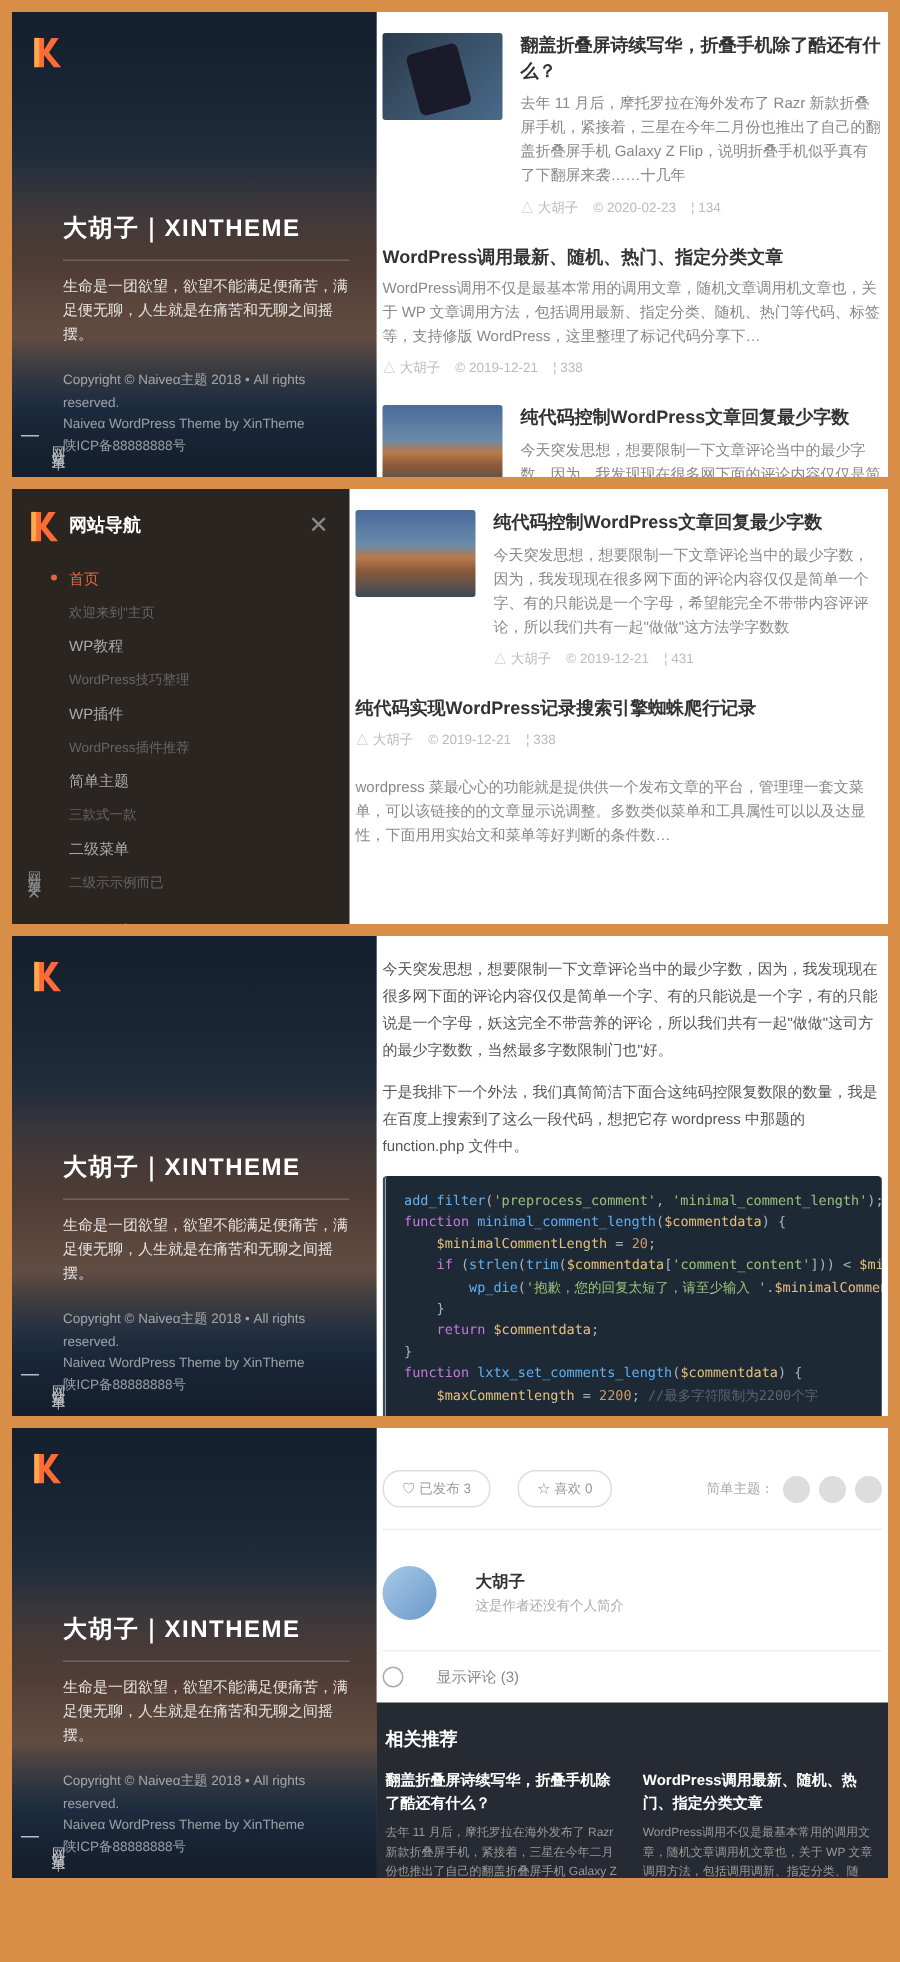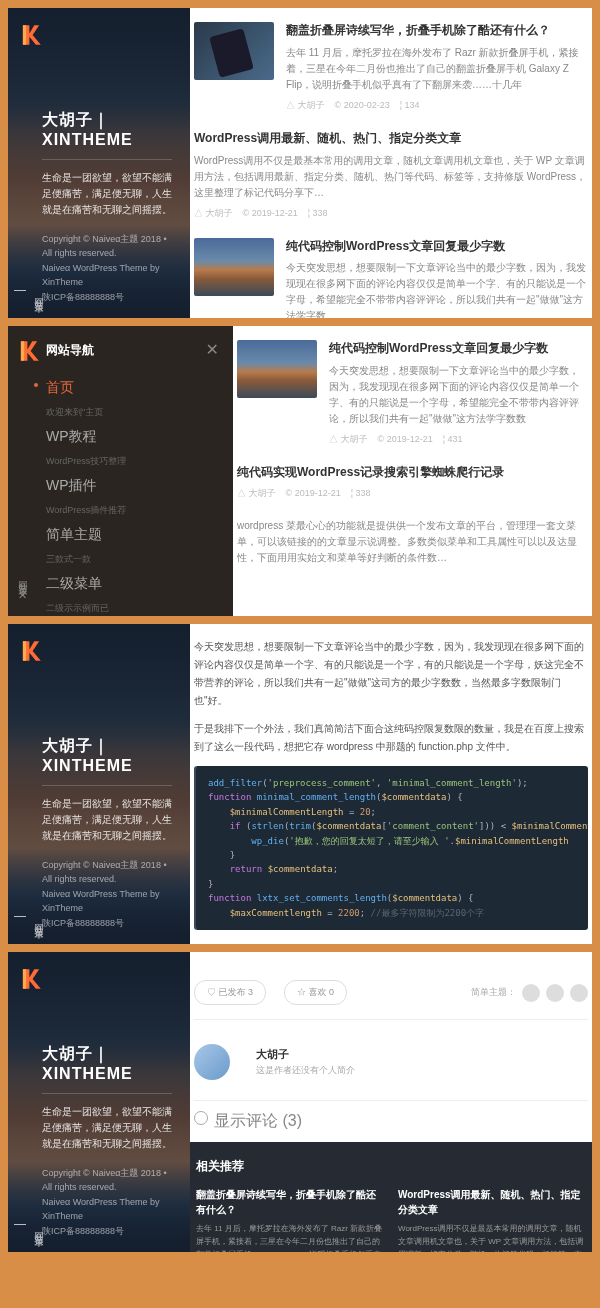--- a/index.html
+++ b/index.html
@@ -1,18 +1,18 @@
 <!DOCTYPE html>
 <html><head>
 <meta charset="utf-8">
 <style>
 *{margin:0;padding:0;box-sizing:border-box}
 body{background:#d98e47;font-family:-apple-system,BlinkMacSystemFont,"Segoe UI",sans-serif;font-size:12px;color:#333;padding:8px}
 .shot{width:584px;margin:0 auto 8px;background:#fff;display:flex;position:relative;overflow:hidden}
-.sidebar{width:182px;flex-shrink:0;position:relative;color:#fff}
+.sidebar{width:243px;flex-shrink:0;position:relative;color:#fff}
 .sidebar-bg{position:absolute;inset:0;background:linear-gradient(180deg,#1a2838 0%,#2a3a4a 30%,#8b5a3c 55%,#d4915f 70%,#3a5a7a 85%,#1a2838 100%)}
 .sidebar-overlay{position:absolute;inset:0;background:linear-gradient(180deg,rgba(20,30,45,.85) 0%,rgba(20,30,45,.4) 40%,rgba(20,30,45,.6) 70%,rgba(20,30,45,.95) 100%)}
 .sidebar-content{position:relative;height:100%;display:flex;flex-direction:column;padding:18px 18px 14px 34px}
 .logo{width:26px;height:26px;position:absolute;top:14px;left:10px}
 .logo svg{width:100%;height:100%}
 .spacer{flex:1}
 .site-title{font-size:16px;font-weight:700;letter-spacing:1px;padding-bottom:10px;border-bottom:1px solid rgba(255,255,255,.2);margin-bottom:10px}
 .tagline{font-size:10px;line-height:1.6;opacity:.85;margin-bottom:14px}
 .footer-text{font-size:9px;opacity:.55;line-height:1.6}
 .vert-menu{position:absolute;bottom:18px;left:6px;writing-mode:vertical-rl;font-size:9px;opacity:.7;letter-spacing:2px;display:flex;flex-direction:column;align-items:center;gap:6px}
@@ -26,40 +26,40 @@
 .thumb.mountain{background:linear-gradient(180deg,#4a6a9a 0%,#6a8aaa 40%,#b87a4a 55%,#8a5a3a 70%,#3a4a5a 100%)}
 .post-body{flex:1;min-width:0}
 .post-title{font-size:12px;font-weight:700;margin-bottom:6px;line-height:1.4}
 .post-excerpt{font-size:10px;color:#888;line-height:1.6;margin-bottom:6px}
 .post-meta{font-size:9px;color:#bbb}
 .post-meta span{margin-right:10px}
 .nav-panel{width:225px;flex-shrink:0;background:#2a2520;position:relative;padding:16px 18px 14px 38px;color:#ddd}
 .nav-panel .logo{top:12px;left:8px}
 .nav-close{position:absolute;top:14px;right:14px;color:#888;font-size:16px;cursor:pointer}
 .nav-section-title{font-size:12px;font-weight:600;margin-bottom:14px;color:#fff}
-.nav-item{font-size:14px;padding:6px 0;color:#aaa;position:relative}
+.nav-item{font-size:10px;padding:6px 0;color:#aaa;position:relative}
 .nav-item.active{color:#e8663c}
 .nav-item.active::before{content:'';position:absolute;left:-12px;top:10px;width:4px;height:4px;background:#e8663c;border-radius:50%}
 .nav-item-sub{font-size:9px;color:#666;padding:3px 0}
 .recent-title{font-size:11px;font-weight:600;margin:16px 0 10px;color:#fff}
 .nav-vert{position:absolute;bottom:14px;left:8px;writing-mode:vertical-rl;font-size:9px;color:#888;letter-spacing:2px}
 .nav-close-x{position:absolute;bottom:14px;left:10px;color:#888;font-size:11px}
 .article-text{font-size:10px;color:#555;line-height:1.8;margin-bottom:10px}
 .code-block{background:#1e2936;border-radius:3px;padding:10px 12px;font-family:Consolas,monospace;font-size:9px;line-height:1.6;color:#9aa;overflow-x:auto;margin-bottom:14px;position:relative;border-left:2px solid #3a4a5a}
 .code-line{white-space:pre}
 .ck{color:#c678dd}.cs{color:#98c379}.cf{color:#61afef}.cv{color:#e5c07b}.cn{color:#d19a66}.cc{color:#5c6370}.cp{color:#abb2bf}
 .action-bar{display:flex;align-items:center;gap:18px;padding:14px 0;border-bottom:1px solid #eee;margin-bottom:16px}
 .action-btn{font-size:9px;padding:5px 12px;border:1px solid #ddd;border-radius:12px;color:#999;display:flex;align-items:center;gap:4px}
 .action-right{margin-left:auto;display:flex;align-items:center;gap:6px;font-size:9px;color:#aaa}
 .share-icon{width:18px;height:18px;border-radius:50%;background:#ddd}
 .author-block{display:flex;gap:26px;align-items:center;padding:8px 0 20px}
 .avatar{width:36px;height:36px;border-radius:50%;background:linear-gradient(135deg,#a8c8e8,#6a9aca)}
 .author-name{font-size:11px;font-weight:600}
 .author-desc{font-size:9px;color:#aaa;margin-top:2px}
-.comment-toggle{display:flex;align-items:flex-start;gap:6px;font-size:16px;color:#888;padding:10px 0;border-top:1px solid #eee}
+.comment-toggle{display:flex;align-items:flex-start;gap:22px;font-size:10px;color:#888;padding:10px 0;border-top:1px solid #eee}
 .comment-icon{width:14px;height:14px;border:1px solid #aaa;border-radius:50%;position:relative}
 .related{background:#262b33;color:#fff;padding:16px 18px;margin:0 -16px -14px}
 .related-title{font-size:12px;font-weight:700;margin-bottom:12px}
 .related-grid{display:flex;gap:14px}
 .related-col{flex:1}
 .related-item-title{font-size:10px;font-weight:600;line-height:1.5;margin-bottom:6px}
 .related-item-text{font-size:8px;color:#999;line-height:1.6}
 .s1{height:310px}.s2{height:290px}.s3{height:320px}.s4{height:300px}
 </style>
 </head>

